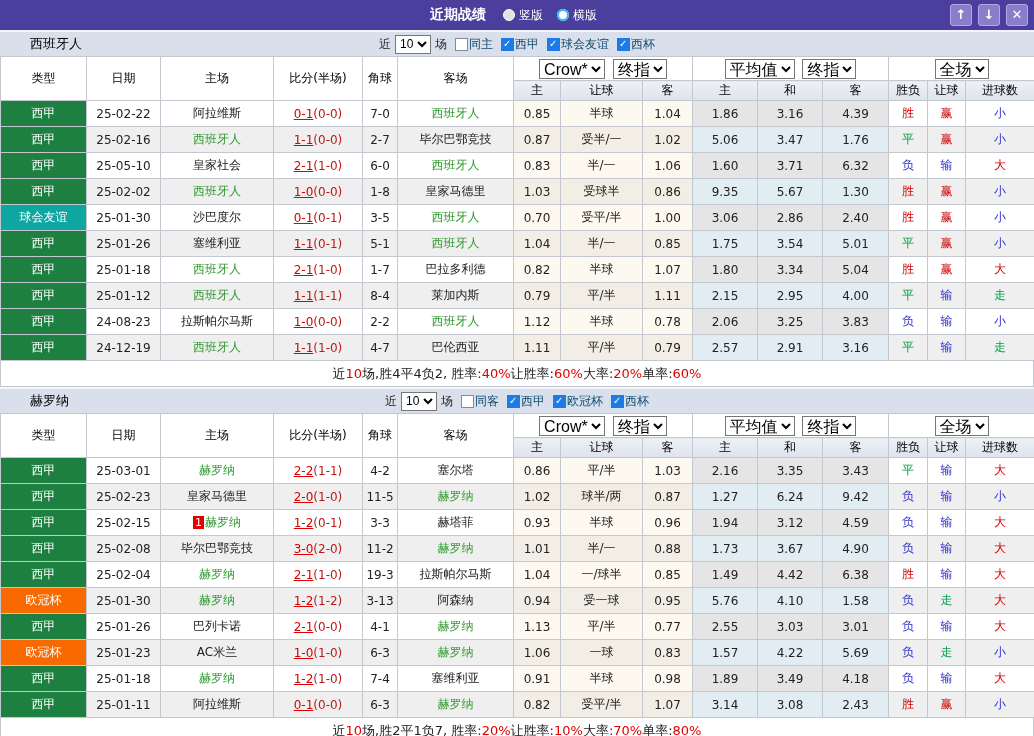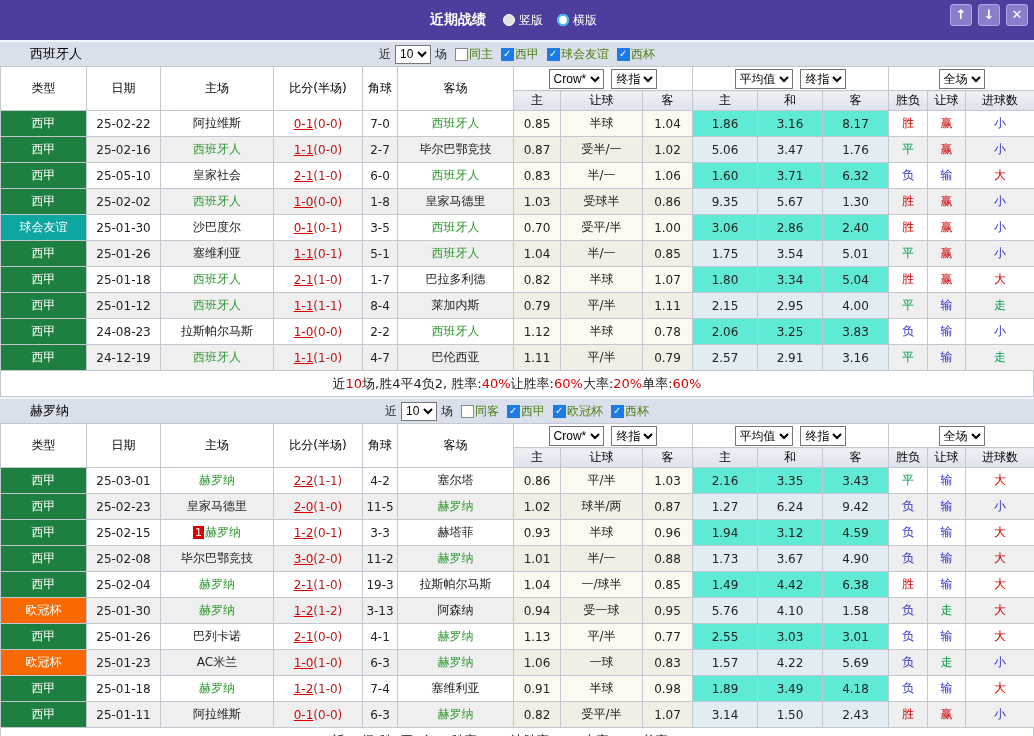--- a/index.html
+++ b/index.html
@@ -7,21 +7,21 @@
     width: 1034px;
     font-family: "DejaVu Sans", "Liberation Sans", sans-serif;
     font-size: 12px;
     color: #222;
     background: #fff;
   }
   .app { width: 1034px; border-bottom: 1px solid #9aa0aa; }
 
   
   .titlebar {
-    height: 40px; background: var(--titlebar, #4b3e9d);
+    height: 30px; background: var(--titlebar, #4b3e9d);
     position: relative; display: flex; align-items: center; justify-content: center;
     color: #fff;
   }
   .titlebar .title { font-size: 14px; font-weight: bold; margin-right: 10px; }
   .radio-opt { display: inline-flex; align-items: center; margin: 0 7px; font-size: 12px; cursor: pointer; }
   .radio { width: 12px; height: 12px; border-radius: 50%; display: inline-block; margin-right: 4px; background: #fff; }
   .radio.sel { background: #e2e2e2; border: 1px solid #fff; }
   .radio.unsel { background: #fff; box-shadow: inset 0 0 0 2px #35b9e9; }
   .tb-buttons { position: absolute; right: 6px; top: 4px; display: flex; gap: 6px; }
   .tb-btn {
@@ -40,35 +40,35 @@
   .ctrl-center select { height: 19px; font-size: 12px; margin: 0 4px; border: 1px solid #767676; background: #fff; }
   .chk {
     width: 13px; height: 13px; display: inline-block; background: #fff; border: 1px solid #8a8a8a;
     margin: 0 1px 0 8px; position: relative; vertical-align: -2px; cursor: pointer;
   }
   .chk.checked { background: #1d7be5; border-color: #1d7be5; }
   .chk.checked::after {
     content: "✓"; color: #fff; font-size: 10px; font-weight: bold;
     position: absolute; left: 1px; top: -1px;
   }
-  .chk-label { color: #4d7c0f; }
+  .chk-label { color: #0c4a6e; }
 
   
   table { width: 1034px; border-collapse: collapse; table-layout: fixed; }
   td, th { border: 1px solid #c3c8d0; text-align: center; font-weight: normal; overflow: hidden; white-space: nowrap; }
   thead th { background: linear-gradient(#eef1f6, #dde3ec); color: #000; font-size: 12px; }
   thead .dd-row th { background: #fff; height: 24px; }
   thead .sub-row th { height: 20px; }
-  thead select { height: 20px; font-size: 12px; border: 1px solid #767676; background: #fff; margin: 0 2px; }
+  thead select { height: 20px; font-size: 16px; border: 1px solid #767676; background: #fff; margin: 0 2px; }
   tbody td { height: 26px; font-size: 12px; }
   tr.r-odd td { background: #fff; }
   tr.r-even td { background: #efefef; }
   tr.r-odd td.crow { background: #fdf9f0; }
   tr.r-even td.crow { background: #f2eee5; }
-  tr.r-odd td.avg { background: #5eead4; }
+  tr.r-odd td.avg { background: #e5e5e5; }
   tr.r-even td.avg { background: #e1ecf3; }
   td.league { color: #fff; font-size: 12px; }
   span.hl { color: var(--hl, #339933); }
   .sc-main { color: var(--score, #dd0000); text-decoration: underline; }
   .sc-half { color: #b91c1c; }
   .card-badge { background: #e00000; color: #fff; font-size: 11px; padding: 0 2px; margin-right: 1px; display: inline-block; line-height: 13px; }
   .c-red { color: var(--red, #cf0000); }
   .c-green { color: var(--green, #00a048); }
   .c-blue { color: var(--blue, #3030d0); }
 
@@ -170,21 +170,21 @@
           <td>25-02-22</td>
           <td><span>阿拉维斯</span></td>
           <td><span class="sc-main">0-1</span><span class="sc-half">(0-0)</span></td>
           <td>7-0</td>
           <td><span class="hl">西班牙人</span></td>
           <td class="crow">0.85</td>
           <td class="crow">半球</td>
           <td class="crow">1.04</td>
           <td class="avg">1.86</td>
           <td class="avg">3.16</td>
-          <td class="avg">8.17</td>
+          <td class="avg">4.39</td>
           <td class="c-red">胜</td>
           <td class="c-red">赢</td>
           <td class="c-blue">小</td>
         </tr>
         <tr class="r-even">
           <td class="league" style="background: rgb(30, 128, 64);">西甲</td>
           <td>25-02-16</td>
           <td><span class="hl">西班牙人</span></td>
           <td><span class="sc-main">1-1</span><span class="sc-half">(0-0)</span></td>
           <td>2-7</td>
@@ -575,21 +575,21 @@
           <td class="league" style="background: rgb(30, 128, 64);">西甲</td>
           <td>25-01-11</td>
           <td><span>阿拉维斯</span></td>
           <td><span class="sc-main">0-1</span><span class="sc-half">(0-0)</span></td>
           <td>6-3</td>
           <td><span class="hl">赫罗纳</span></td>
           <td class="crow">0.82</td>
           <td class="crow">受平/半</td>
           <td class="crow">1.07</td>
           <td class="avg">3.14</td>
-          <td class="avg">1.50</td>
+          <td class="avg">3.08</td>
           <td class="avg">2.43</td>
           <td class="c-red">胜</td>
           <td class="c-red">赢</td>
           <td class="c-blue">小</td>
         </tr>
       </tbody>
   </table>
   <div class="summary" id="summary-1">
       <span>近</span>
       <span class="red">10</span>

